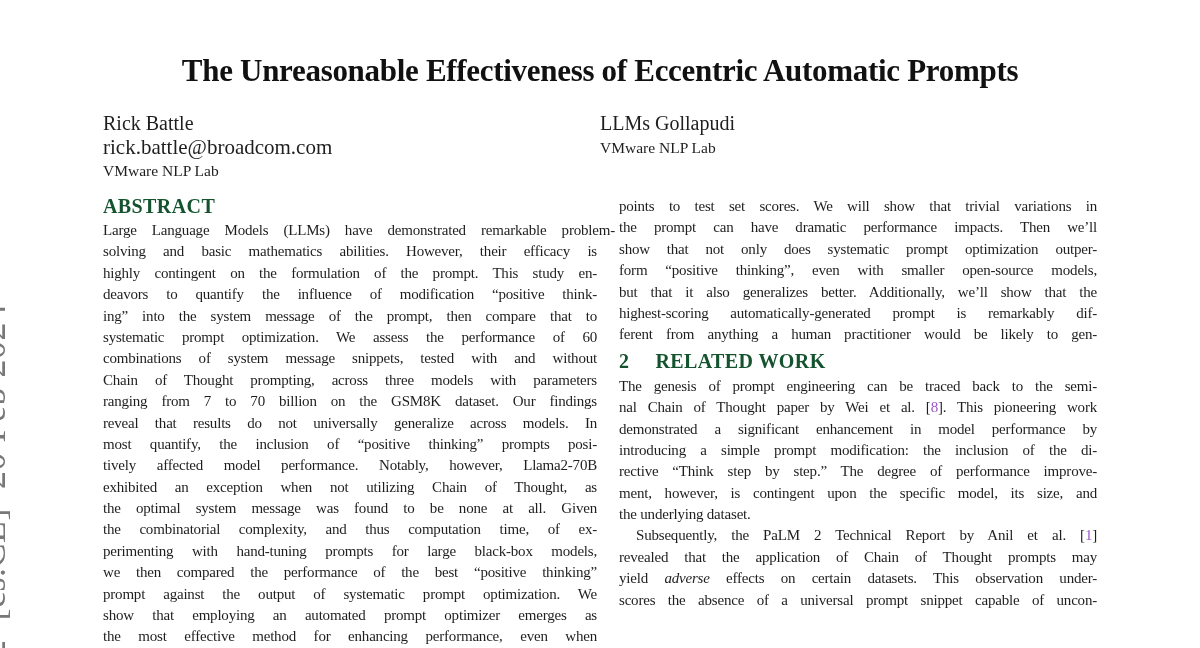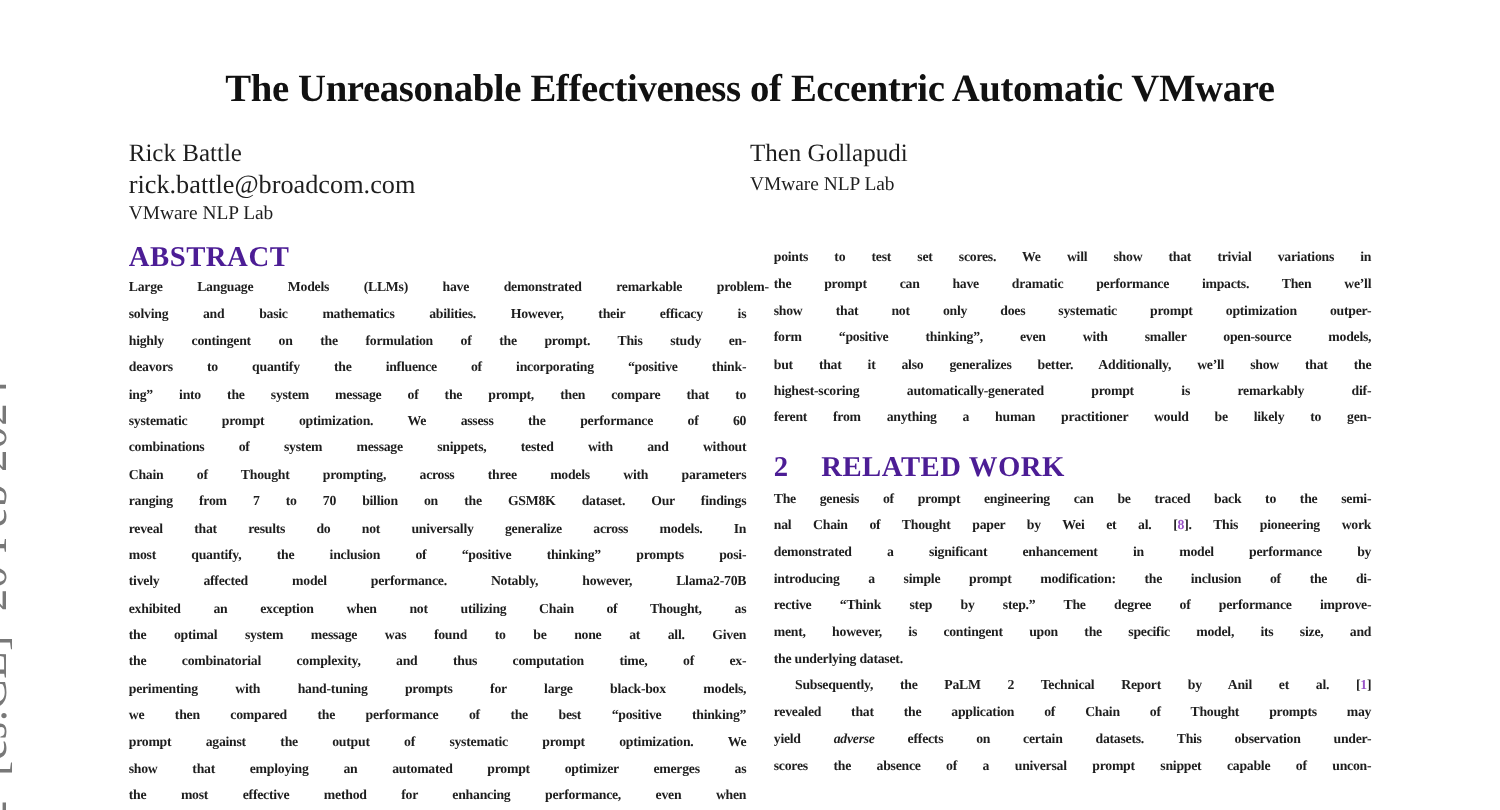--- a/index.html
+++ b/index.html
@@ -15,30 +15,30 @@
   .authors { position:absolute; top:110px; left:103px; width:994px; display:flex; }
   .author { flex:1; text-align:left; }
   .author .name  { font-size:20px; line-height:26px; }
   .author .email { font-size:21px; line-height:23px; }
   .author .affil { font-size:15.5px; line-height:23px; }
 
   .col-left  { position:absolute; left:103px; top:196px; width:494px; }
   .col-right { position:absolute; left:619px; top:196px; width:478px; }
 
   .sec-heading {
-    font-size:23px; font-weight:bold; letter-spacing:0.4px;
-    margin:0 0 4px 0; height:20px; line-height:20px; color:#4c1d95;
+    font-size:20px; font-weight:bold; letter-spacing:0.4px;
+    margin:0 0 4px 0; height:20px; line-height:20px; color:#14532d;
   }
-  .rw-heading { margin-top:17px; margin-bottom:4px; height:22px; line-height:22px; }
+  .rw-heading { margin-top:4px; margin-bottom:4px; height:22px; line-height:22px; }
   .sec-num { margin-right:26px; }
 
   .line {
-    font-size:11px; line-height:21.4px; height:21.4px;
+    font-size:15px; line-height:21.4px; height:21.4px;
     letter-spacing:-0.2px; text-align:justify; text-align-last:justify;
-    white-space:normal; overflow:visible;font-weight:bold;
+    white-space:normal; overflow:visible;
   }
   .line.endp   { text-align-last:left; }
   .line.indent { text-indent:17px; }
   .line.overhang { width:512px; }
 
   .cite { color:var(--cite,#9a55c8); cursor:pointer; }
   .it   { font-style:italic;margin-top:25px; }
 
   .watermark {
     position:absolute; left:14px; bottom:-10px;
@@ -47,41 +47,41 @@
     white-space:pre; letter-spacing:0.5px;
   }
 </style>
 </head>
 <body>
 
 <div class="page">
 
   <div class="watermark">2  [cs.CL]  20 Feb 2024</div>
 
-  <h1 class="paper-title">The Unreasonable Effectiveness of Eccentric Automatic VMware</h1>
+  <h1 class="paper-title">The Unreasonable Effectiveness of Eccentric Automatic Prompts</h1>
 
   <div class="authors">
     <div class="author">
       <div class="name">Rick Battle</div>
       <div class="email">rick.battle@broadcom.com</div>
       <div class="affil">VMware NLP Lab</div>
     </div>
     <div class="author">
-      <div class="name">Then Gollapudi</div>
+      <div class="name">LLMs Gollapudi</div>
       <div class="affil">VMware NLP Lab</div>
     </div>
   </div>
 
   <div class="col-left">
     <h2 class="sec-heading">ABSTRACT</h2>
     <div>
         <div class="line overhang"><span>Large Language Models (LLMs) have demonstrated remarkable problem-</span></div>
         <div class="line"><span>solving and basic mathematics abilities. However, their efficacy is</span></div>
         <div class="line"><span>highly contingent on the formulation of the prompt. This study en-</span></div>
-        <div class="line"><span>deavors to quantify the influence of incorporating “positive think-</span></div>
+        <div class="line"><span>deavors to quantify the influence of modification “positive think-</span></div>
         <div class="line"><span>ing” into the system message of the prompt, then compare that to</span></div>
         <div class="line"><span>systematic prompt optimization. We assess the performance of 60</span></div>
         <div class="line"><span>combinations of system message snippets, tested with and without</span></div>
         <div class="line"><span>Chain of Thought prompting, across three models with parameters</span></div>
         <div class="line"><span>ranging from 7 to 70 billion on the GSM8K dataset. Our findings</span></div>
         <div class="line"><span>reveal that results do not universally generalize across models. In</span></div>
         <div class="line"><span>most quantify, the inclusion of “positive thinking” prompts posi-</span></div>
         <div class="line"><span>tively affected model performance. Notably, however, Llama2-70B</span></div>
         <div class="line"><span>exhibited an exception when not utilizing Chain of Thought, as</span></div>
         <div class="line"><span>the optimal system message was found to be none at all. Given</span></div>

